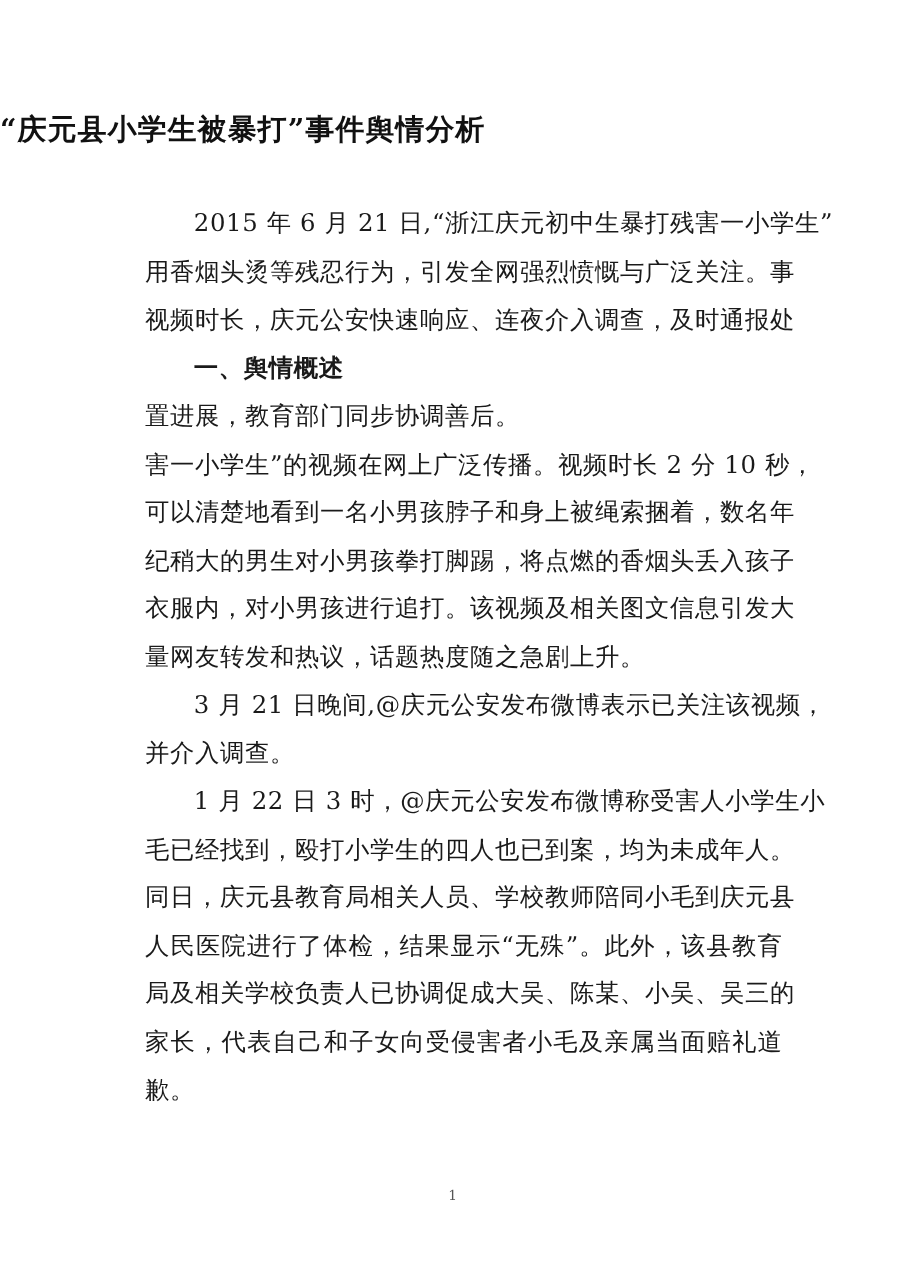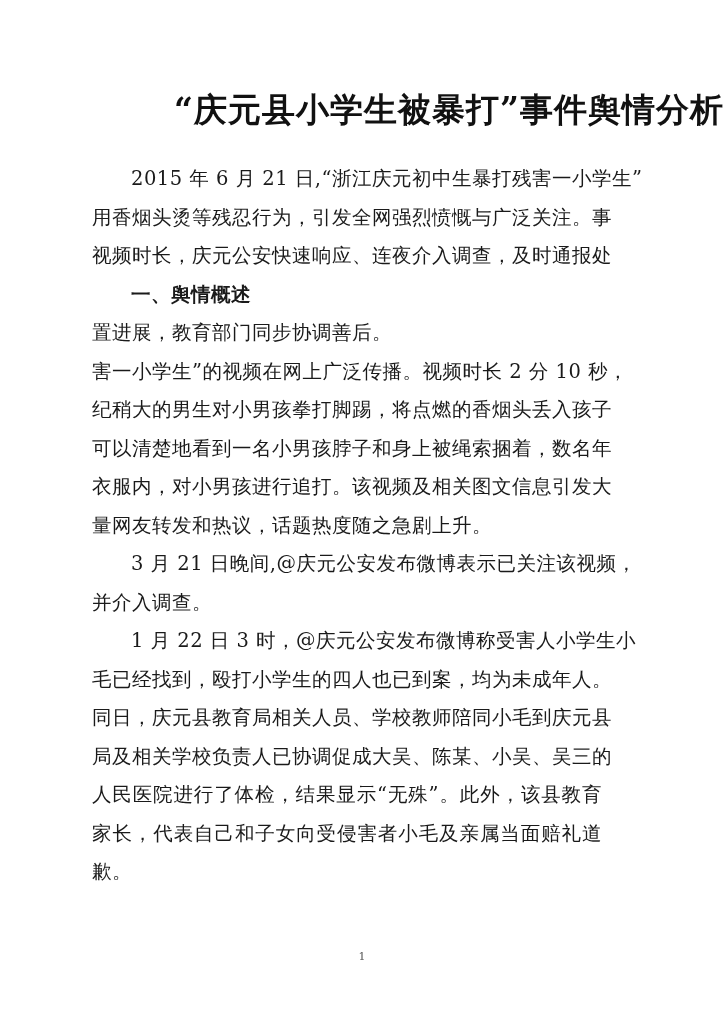--- a/index.html
+++ b/index.html
@@ -1,21 +1,21 @@
 <!DOCTYPE html>
 <html><head>
   <meta charset="utf-8">
   <style>
     html, body { margin: 0; padding: 0; background: #ffffff; }
     body { width: 724px; height: 1024px; position: relative; overflow: hidden;
            font-family: "DejaVu Serif", "Liberation Serif", serif; color: #1a1a1a; }
     .page { position: absolute; left: 0; top: 0; width: 724px; height: 1024px; background: #fff; }
-    .title { position: absolute; left: 0; right: 0; top: 88px; text-align: right;
-             font-size: 33px; font-weight: bold; letter-spacing: 1px; color: #111; }
-    .body { position: absolute; left: 92px; width: 510px; top: 160px; }
+    .title { position: absolute; left: 0; right: 0; top: 88px; text-align: left;
+             font-size: 23px; font-weight: bold; letter-spacing: 1px; color: #111; }
+    .body { position: absolute; left: 116px; width: 510px; top: 160px; }
     .line { font-size: 19.5px; line-height: 38.5px; height: 38.5px; white-space: nowrap;
             text-align: justify; text-align-last: justify; letter-spacing: 0.5px; }
     .line.last { text-align-last: left; }
     .indent { padding-left: 39px; }
     .heading { font-family: "DejaVu Sans", "Liberation Sans", sans-serif; font-weight: bold;
                text-align-last: left; padding-left: 39px; }
     .footer { position: absolute; top: 950px; left: 0; right: 0; text-align: center;
               font-size: 11px; color: #555; }
   </style>
 </head>
@@ -26,29 +26,29 @@
 
   <div class="body">
     <div class="line indent">2015 年 6 月 21 日,“浙江庆元初中生暴打残害一小学生”</div>
     <div class="line">用香烟头烫等残忍行为，引发全网强烈愤慨与广泛关注。事</div>
     <div class="line">视频时长，庆元公安快速响应、连夜介入调查，及时通报处</div>
     <div class="line heading">一、舆情概述</div>
 
     <div class="line last">置进展，教育部门同步协调善后。</div>
 
     <div class="line">害一小学生”的视频在网上广泛传播。视频时长 2 分 10 秒，</div>
+    <div class="line">可以清楚地看到一名小男孩脖子和身上被绳索捆着，数名年</div>
     <div class="line">纪稍大的男生对小男孩拳打脚踢，将点燃的香烟头丢入孩子</div>
-    <div class="line">可以清楚地看到一名小男孩脖子和身上被绳索捆着，数名年</div>
     <div class="line">衣服内，对小男孩进行追打。该视频及相关图文信息引发大</div>
     <div class="line last">量网友转发和热议，话题热度随之急剧上升。</div>
     <div class="line indent">3 月 21 日晚间,@庆元公安发布微博表示已关注该视频，</div>
     <div class="line last">并介入调查。</div>
     <div class="line indent">1 月 22 日 3 时，@庆元公安发布微博称受害人小学生小</div>
     <div class="line">毛已经找到，殴打小学生的四人也已到案，均为未成年人。</div>
     <div class="line">同日，庆元县教育局相关人员、学校教师陪同小毛到庆元县</div>
+    <div class="line">人民医院进行了体检，结果显示“无殊”。此外，该县教育</div>
     <div class="line">局及相关学校负责人已协调促成大吴、陈某、小吴、吴三的</div>
-    <div class="line">人民医院进行了体检，结果显示“无殊”。此外，该县教育</div>
     <div class="line">家长，代表自己和子女向受侵害者小毛及亲属当面赔礼道</div>
     <div class="line last">歉。</div>
   </div>
 
   <div class="footer">1</div>
 </div>
 
 </body></html>

